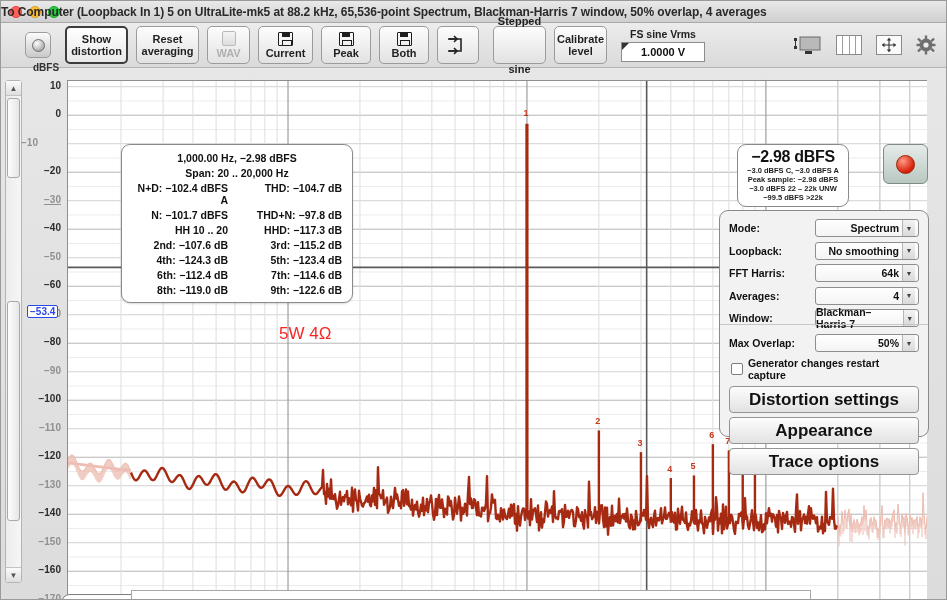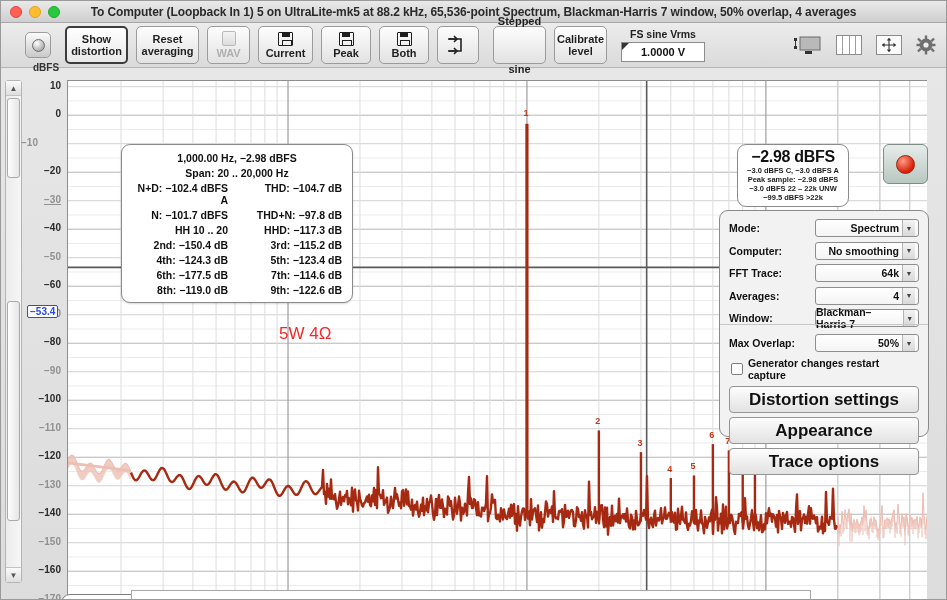--- a/index.html
+++ b/index.html
@@ -23,21 +23,21 @@
     border-bottom: 1px solid #a8a8a8;
     display:flex; align-items:center;
     position:relative;
   }
   .traffic { display:flex; gap:7px; padding-left:9px; }
   .tl { width:12px;height:12px;border-radius:50%; }
   .tl.red{background:#ff5f57;border:1px solid #e0443e;}
   .tl.yel{background:#ffbd2e;border:1px solid #dea123;}
   .tl.grn{background:#28c940;border:1px solid #1aab29;}
   .title-text {
-    position:absolute; left:0; right:0; text-align:center;
+    position:absolute; left:0; right:0; 
     font-size:12px; font-weight:bold; color:#2a2a2a;
     letter-spacing:-0.1px;
   }
   
   .toolbar {
     height: 45px; width:100%;
     background: linear-gradient(#ececec,#dadada);
     border-bottom:1px solid #b5b5b5;
     display:flex; align-items:center;
     position:relative;
@@ -613,29 +613,29 @@
           </div>
           <div class="ib-row">
             <div class="ib-l">N: −101.7 dBFS</div>
             <div class="ib-r">THD+N: −97.8 dB</div>
           </div>
           <div class="ib-row">
             <div class="ib-l">HH 10 .. 20</div>
             <div class="ib-r">HHD: −117.3 dB</div>
           </div>
           <div class="ib-row">
-            <div class="ib-l">2nd: −150.4 dB</div>
+            <div class="ib-l">2nd: −107.6 dB</div>
             <div class="ib-r">3rd: −115.2 dB</div>
           </div>
           <div class="ib-row">
             <div class="ib-l">4th: −124.3 dB</div>
             <div class="ib-r">5th: −123.4 dB</div>
           </div>
           <div class="ib-row">
-            <div class="ib-l">6th: −177.5 dB</div>
+            <div class="ib-l">6th: −112.4 dB</div>
             <div class="ib-r">7th: −114.6 dB</div>
           </div>
           <div class="ib-row">
             <div class="ib-l">8th: −119.0 dB</div>
             <div class="ib-r">9th: −122.6 dB</div>
           </div>
         </div>
     </div>
 
     <div class="watt-label">5W 4Ω</div>
@@ -655,28 +655,28 @@
 
     <div class="settings">
       <div class="set-row">
         <div class="set-label">Mode:</div>
         <div class="select">
           <span>Spectrum</span>
           <span class="arrow">▼</span>
         </div>
       </div>
       <div class="set-row">
-        <div class="set-label">Computer:</div>
+        <div class="set-label">Loopback:</div>
         <div class="select">
           <span>No  smoothing</span>
           <span class="arrow">▼</span>
         </div>
       </div>
       <div class="set-row">
-        <div class="set-label">FFT Trace:</div>
+        <div class="set-label">FFT Harris:</div>
         <div class="select">
           <span>64k</span>
           <span class="arrow">▼</span>
         </div>
       </div>
       <div class="set-row">
         <div class="set-label">Averages:</div>
         <div class="select">
           <span>4</span>
           <span class="arrow">▼</span>

